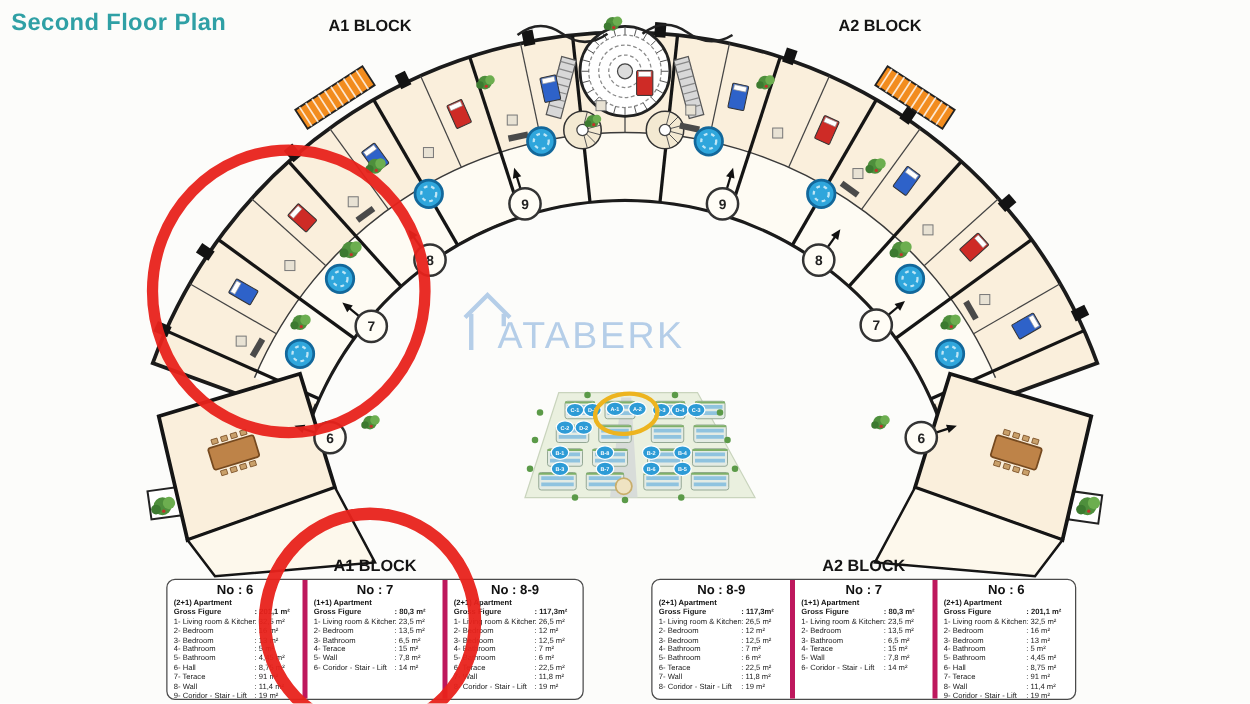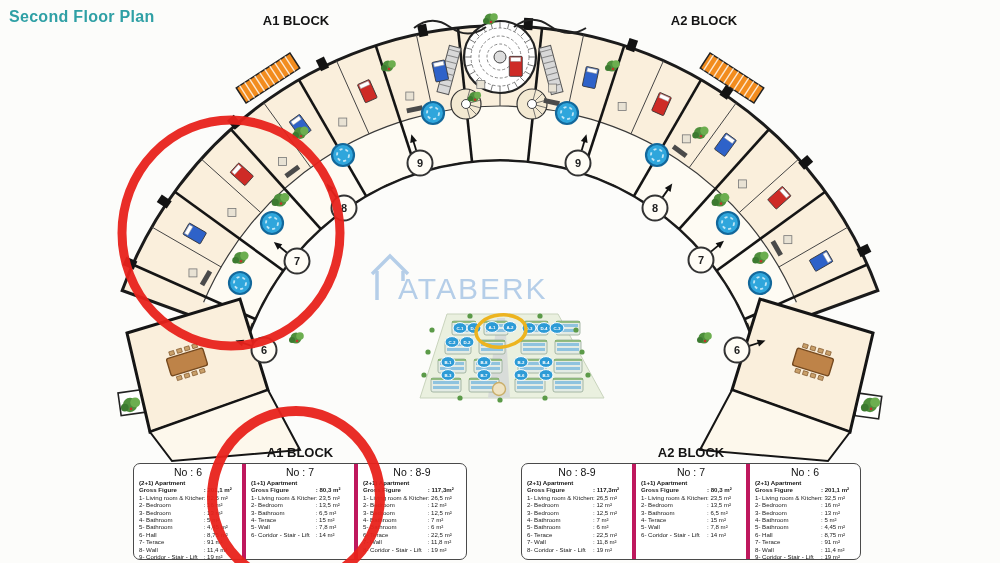--- a/index.html
+++ b/index.html
@@ -1,37 +1,37 @@
 <!DOCTYPE html>
 <html><head>
 <meta charset="utf-8">
 <style>
   html,body{margin:0;padding:0;background:#ffffff;}
   #stage{position:relative;width:1000px;height:563px;overflow:hidden;background:#FCFCFA;
          font-family:"Liberation Sans",sans-serif;}
-  .page-title{position:absolute;left:9px;top:8px;font-size:16px;font-weight:600;
+  .page-title{position:absolute;left:9px;top:8px;font-size:19px;font-weight:600;
               letter-spacing:.3px;color:#2FA0A5;z-index:3;}
   .block-label{position:absolute;top:13px;width:120px;text-align:center;font-size:13px;
                font-weight:bold;color:#141414;z-index:3;}
   #block-a1{left:236px;} #block-a2{left:644px;}
   #plan-svg{position:absolute;left:0;top:0;z-index:1;}
   #overlay-svg{position:absolute;left:0;top:0;z-index:10;pointer-events:none;}
-  .watermark{position:absolute;left:368px;top:248px;display:flex;align-items:flex-end;
+  .watermark{position:absolute;left:368px;top:228px;display:flex;align-items:flex-end;
              z-index:2;opacity:.85;}
   .watermark .wm-text{font-size:30px;font-weight:400;letter-spacing:2px;color:#A9C6E6;
              margin-left:-14px;line-height:1;}
   .table-title{position:absolute;font-size:13px;font-weight:bold;color:#141414;
                text-align:center;z-index:4;}
   #title-a1{left:133px;width:334px;top:445px;} #title-a2{left:521px;width:340px;top:445px;}
   .spec-table{position:absolute;top:463px;height:97px;background:#fff;border:1.5px solid #4a4a4a;
               border-radius:7px;display:flex;z-index:4;box-sizing:border-box;overflow:hidden;}
   #table-a1{left:133px;width:334px;} #table-a2{left:521px;width:340px;}
   .tcol{flex:1;padding:1px 5px 0 5px;border-left:4px solid #be185d;min-width:0;}
   .tcol:first-child{border-left:none;}
-  .tno{text-align:center;font-weight:normal;font-size:10.5px;color:#111;margin:1px 0 1px;}
+  .tno{text-align:center;font-weight:bold;font-size:10.5px;color:#111;margin:1px 0 1px;}
   .ttype{font-weight:bold;font-size:6.1px;line-height:7.4px;color:#111;white-space:nowrap;}
   .trow{display:flex;font-size:6.1px;line-height:7.4px;color:#1c1c1c;white-space:nowrap;}
   .trow .lab{flex:1;overflow:hidden;}
   .trow .val{width:34%;overflow:hidden;}
   .trow.gross{font-weight:bold;}
 </style>
 </head>
 <body>
 
 <div id="stage">

